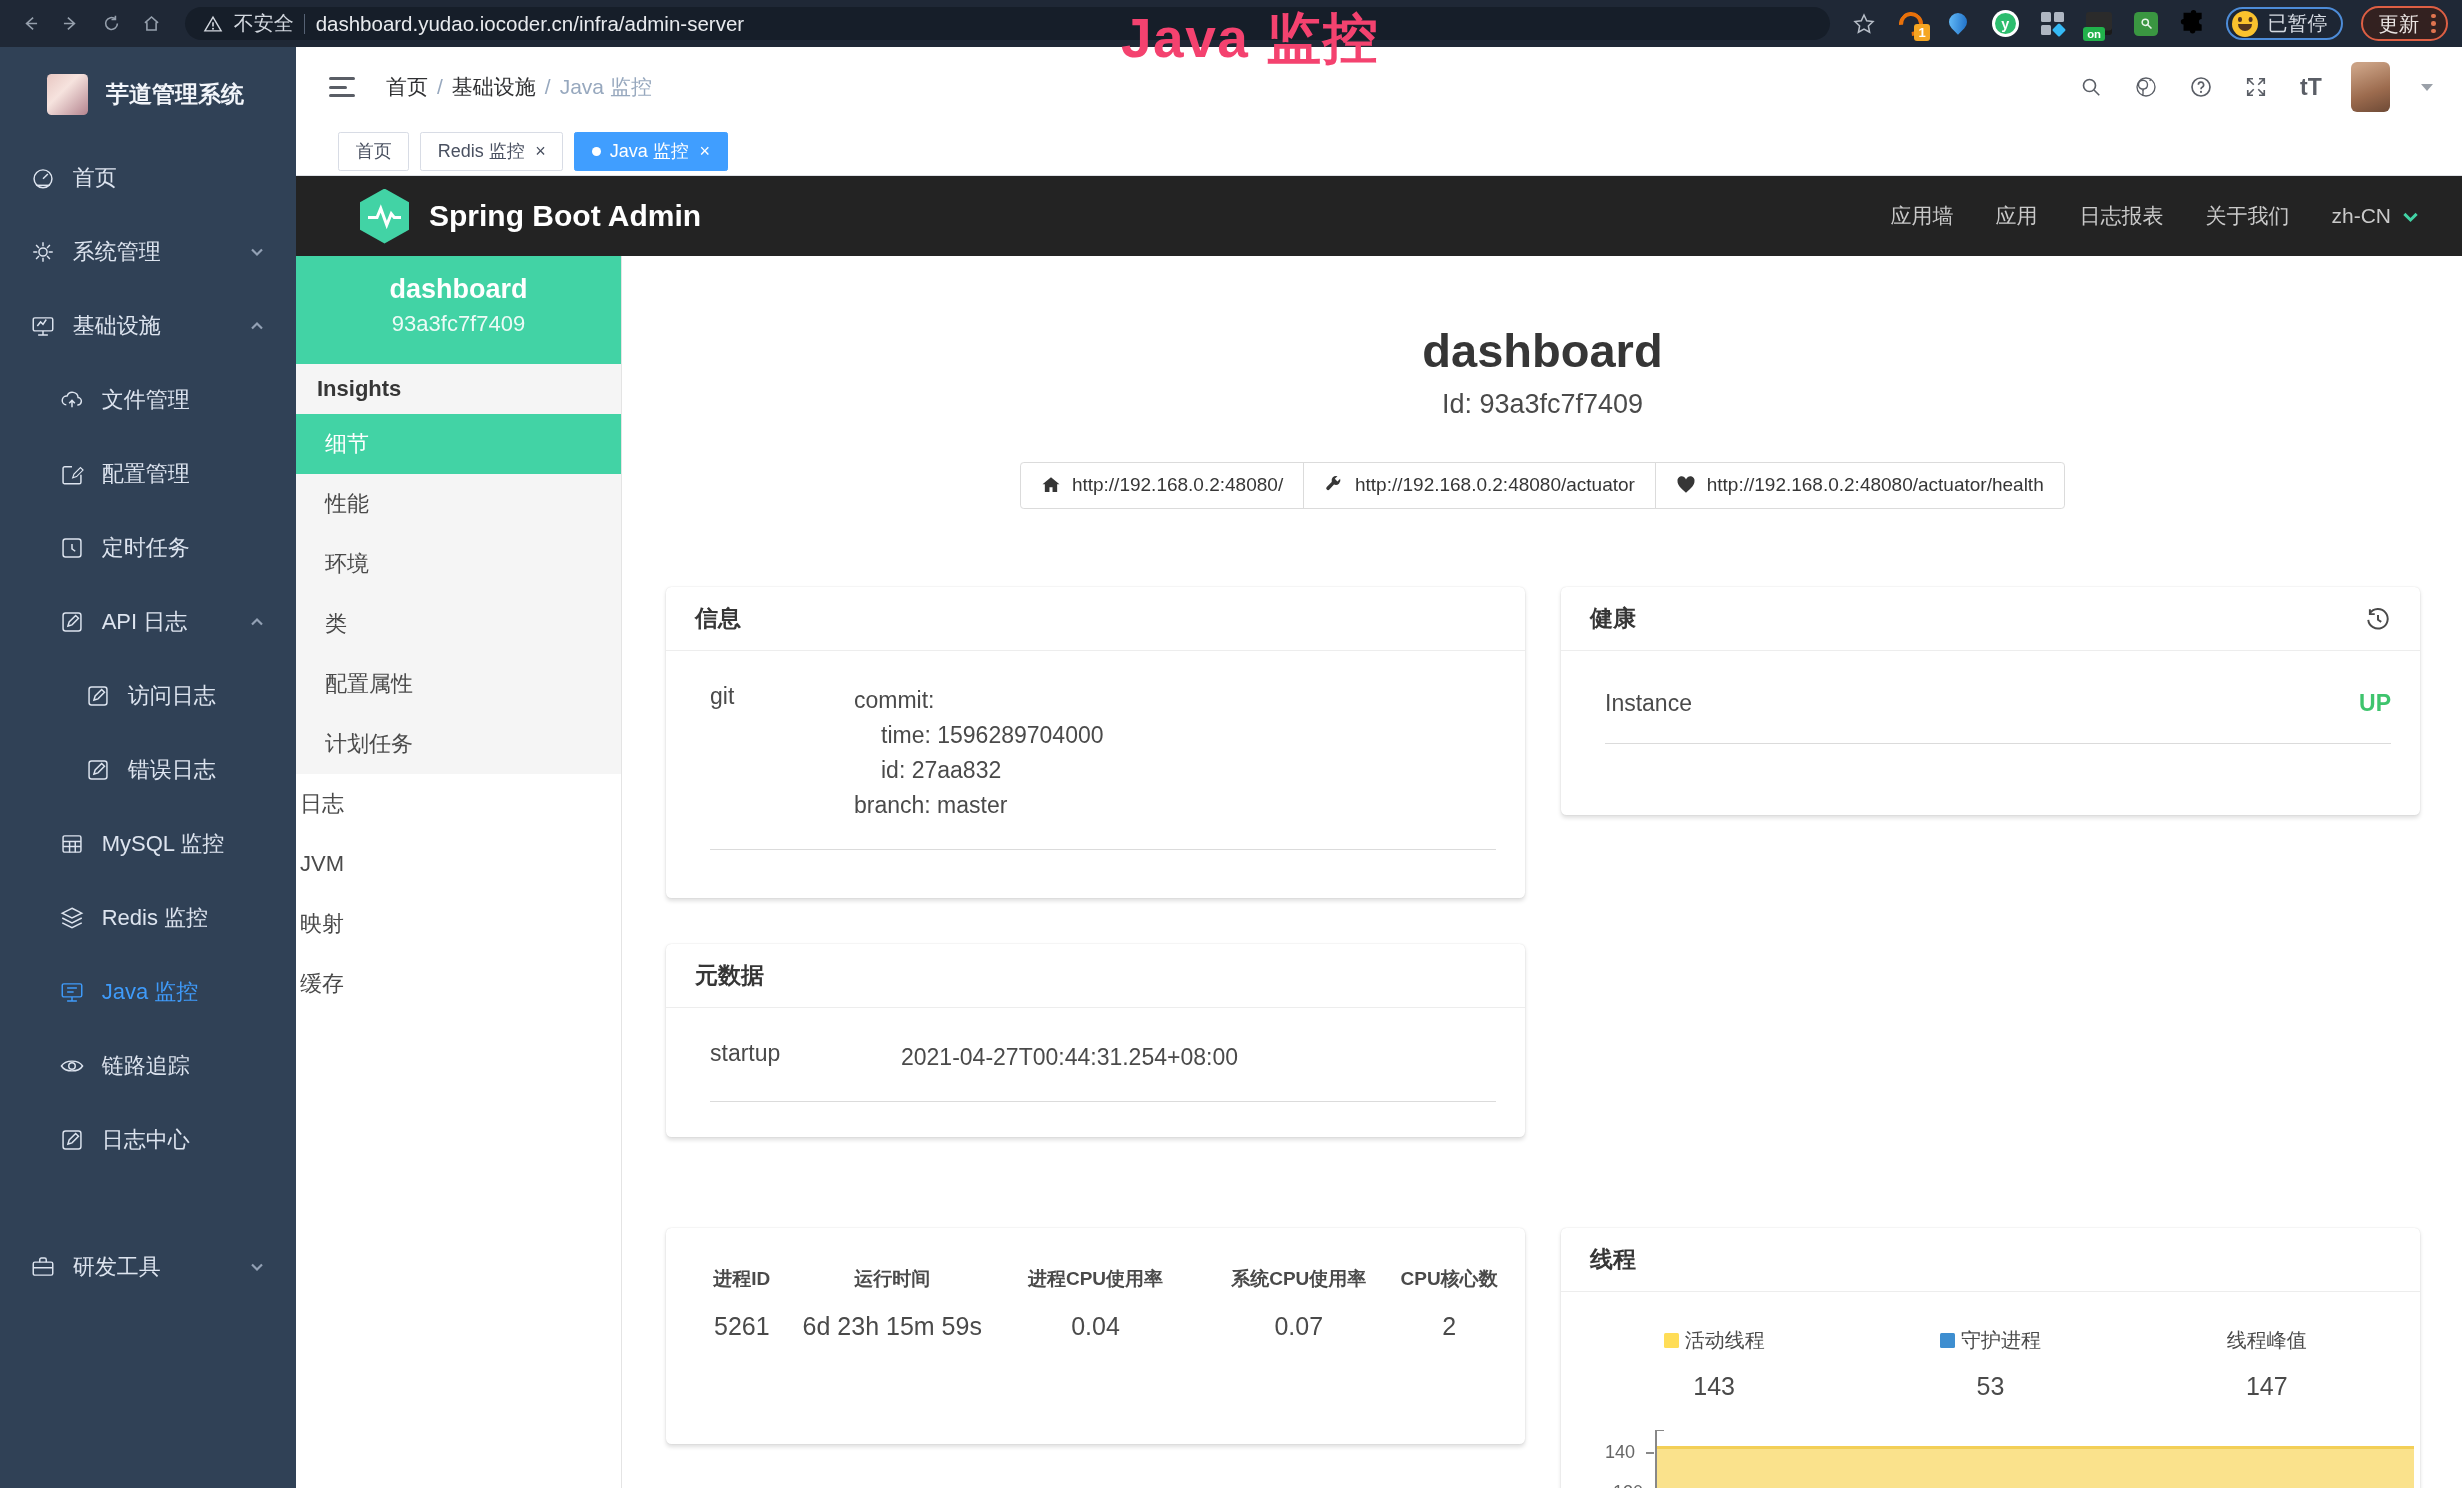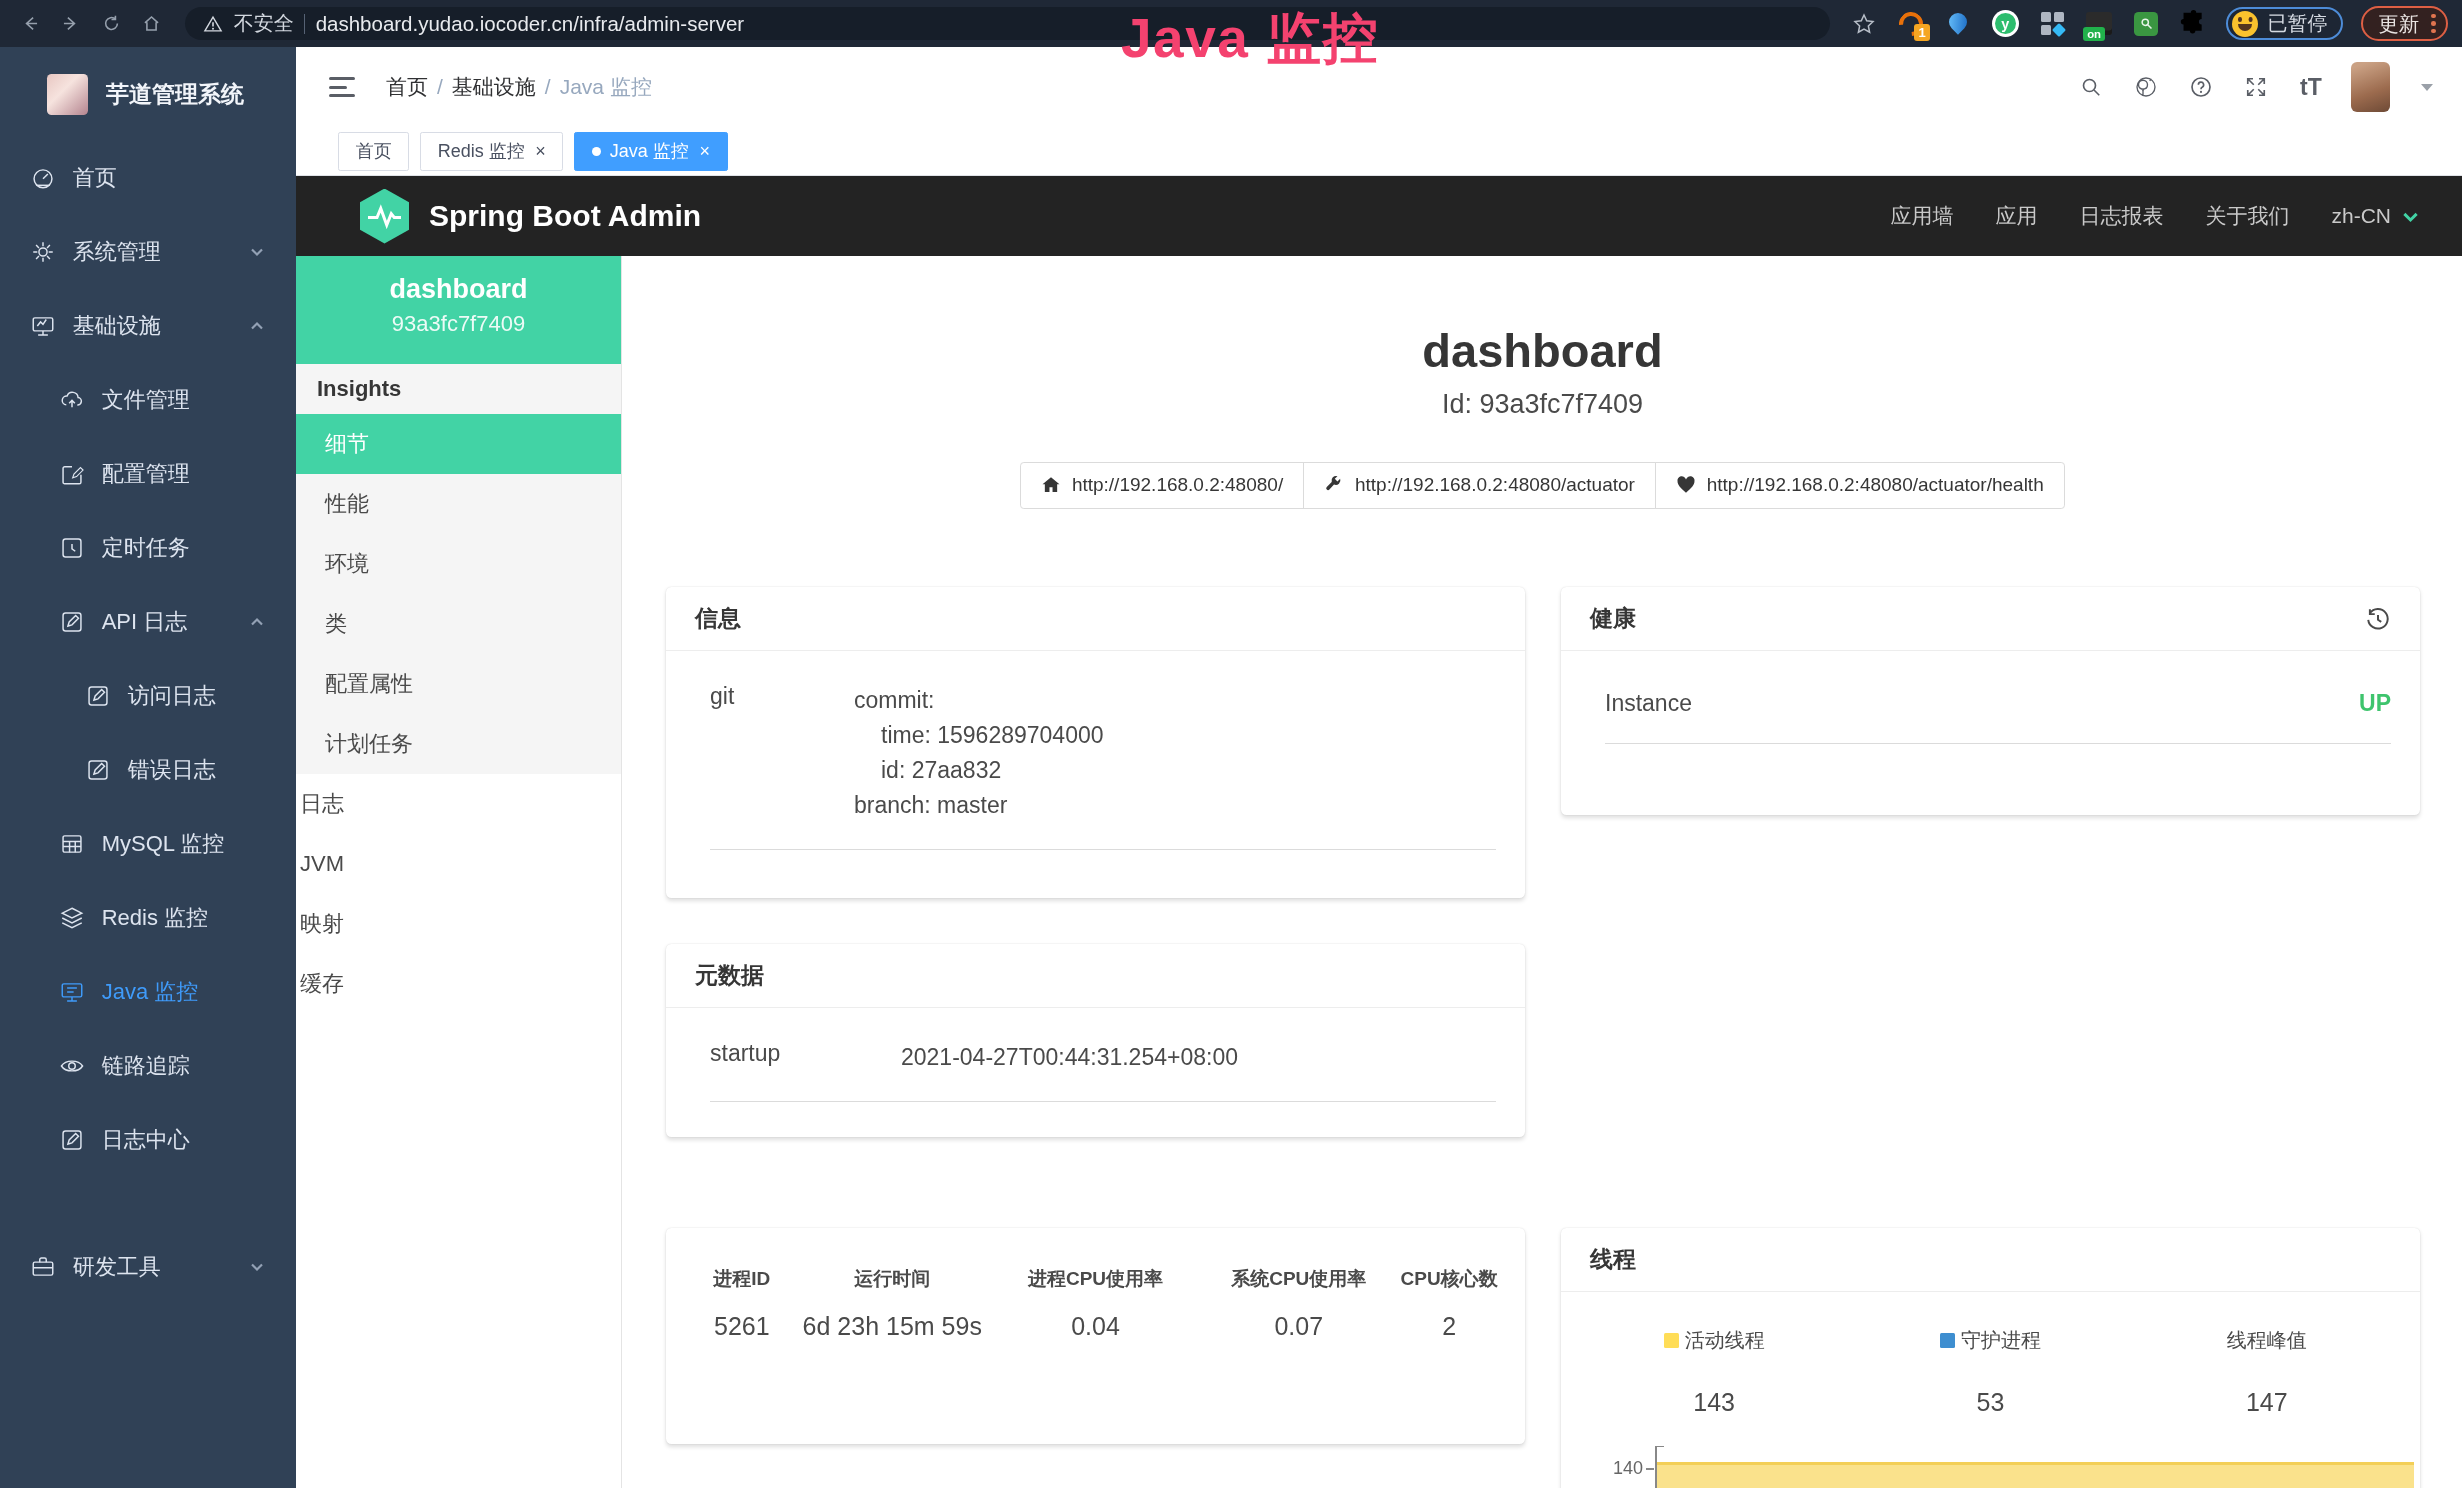--- a/index.html
+++ b/index.html
@@ -178,21 +178,21 @@
   .kv-value{ flex:1; line-height:35px; color:#4a4a4a;}
   .val-line.indent{ padding-left:27px;}
   .card-meta .kv-label{ width:191px;}
   .card-health .kv-row{ margin-top:39px;}
   .status-up{ margin-left:auto; font-weight:bold; font-size:23px; color:#3ec46d;}
 
   .ptable{ margin:38px 23px 0 23px; display:grid; grid-template-columns:13% 24% 26% 24% 13%; row-gap:20px; text-align:center;}
   .ptable .th{ font-size:19px; color:#4a4a4a; white-space:nowrap;font-weight:bold;}
   .ptable .td{ font-size:25px; color:#4a4a4a; white-space:nowrap;}
 
-  .tstats{ margin:35px 15px 0 15px; display:grid; grid-template-columns:1fr 1fr 1fr; row-gap:34px; text-align:center;}
+  .tstats{ margin:35px 15px 0 15px; display:grid; grid-template-columns:1fr 1fr 1fr; row-gap:18px; text-align:center;}
   .tstat-label{ font-size:20px; color:#4a4a4a; display:flex; align-items:center; justify-content:center; gap:6px; white-space:nowrap;}
   .legend-sq{ width:15px; height:15px; border-radius:1.5px; display:inline-block;}
   .legend-sq.yellow{ background:#ffdd57;}
   .legend-sq.blue{ background:#3e8ed0;}
   .tstat-value{ font-size:25px; color:#4a4a4a;}
 
   .tchart{ position:relative; margin-top:21px; height:197px;}
   .tchart .ytick{ position:absolute; right:calc(100% - 82px); width:46px; text-align:right; font-size:18px; color:#666;
     transform:translateY(-50%);}
   .tchart .tickmark{ position:absolute; left:85px; width:7.6px; height:1.5px; background:#888;}
@@ -669,21 +669,21 @@
                   <span>守护进程</span>
                 </span>
               <span class="tstat-label">
                   <span>线程峰值</span>
                 </span>
               <span class="tstat-value">143</span>
               <span class="tstat-value">53</span>
               <span class="tstat-value">147</span>
             </div>
             <div class="tchart">
-              <span class="ytick" style="top:30px;">140</span>
+              <span class="ytick" style="top:30px;text-align:center;">140</span>
               <span class="ytick" style="top:70px;">120</span>
 
               <span class="tickmark" style="top:30px;"></span>
 
               <span class="axis-cap"></span>
               <span class="axis"></span>
               <span class="area"></span>
             </div>
           </div>
         </div>

